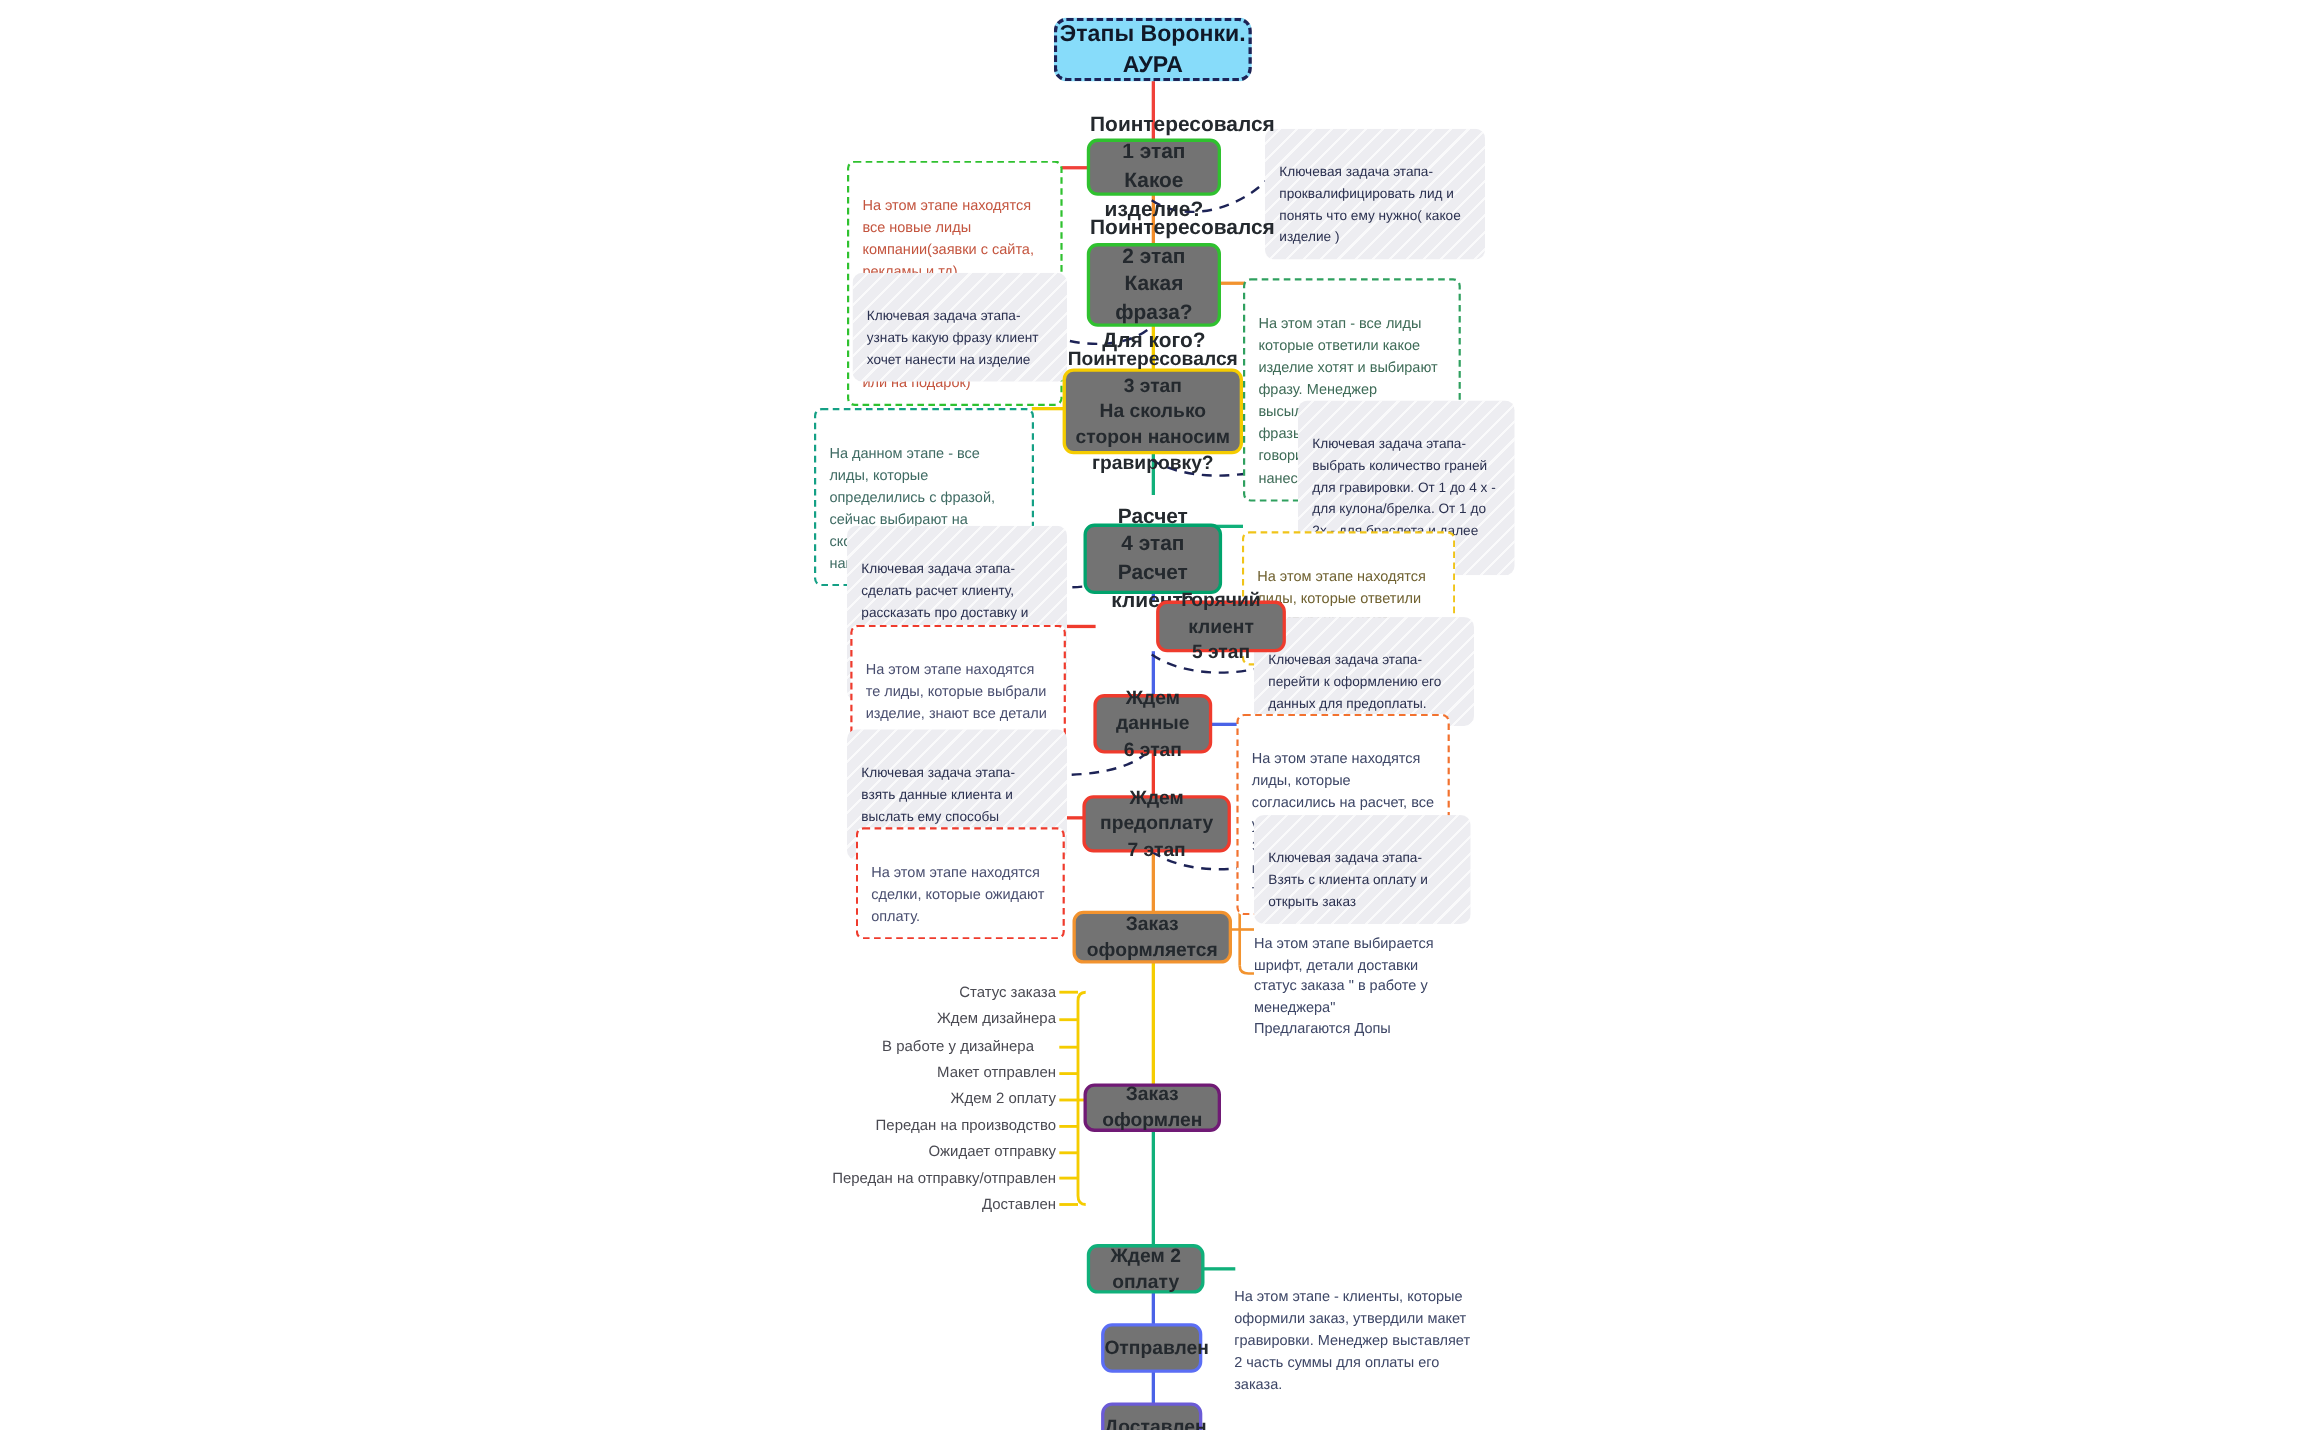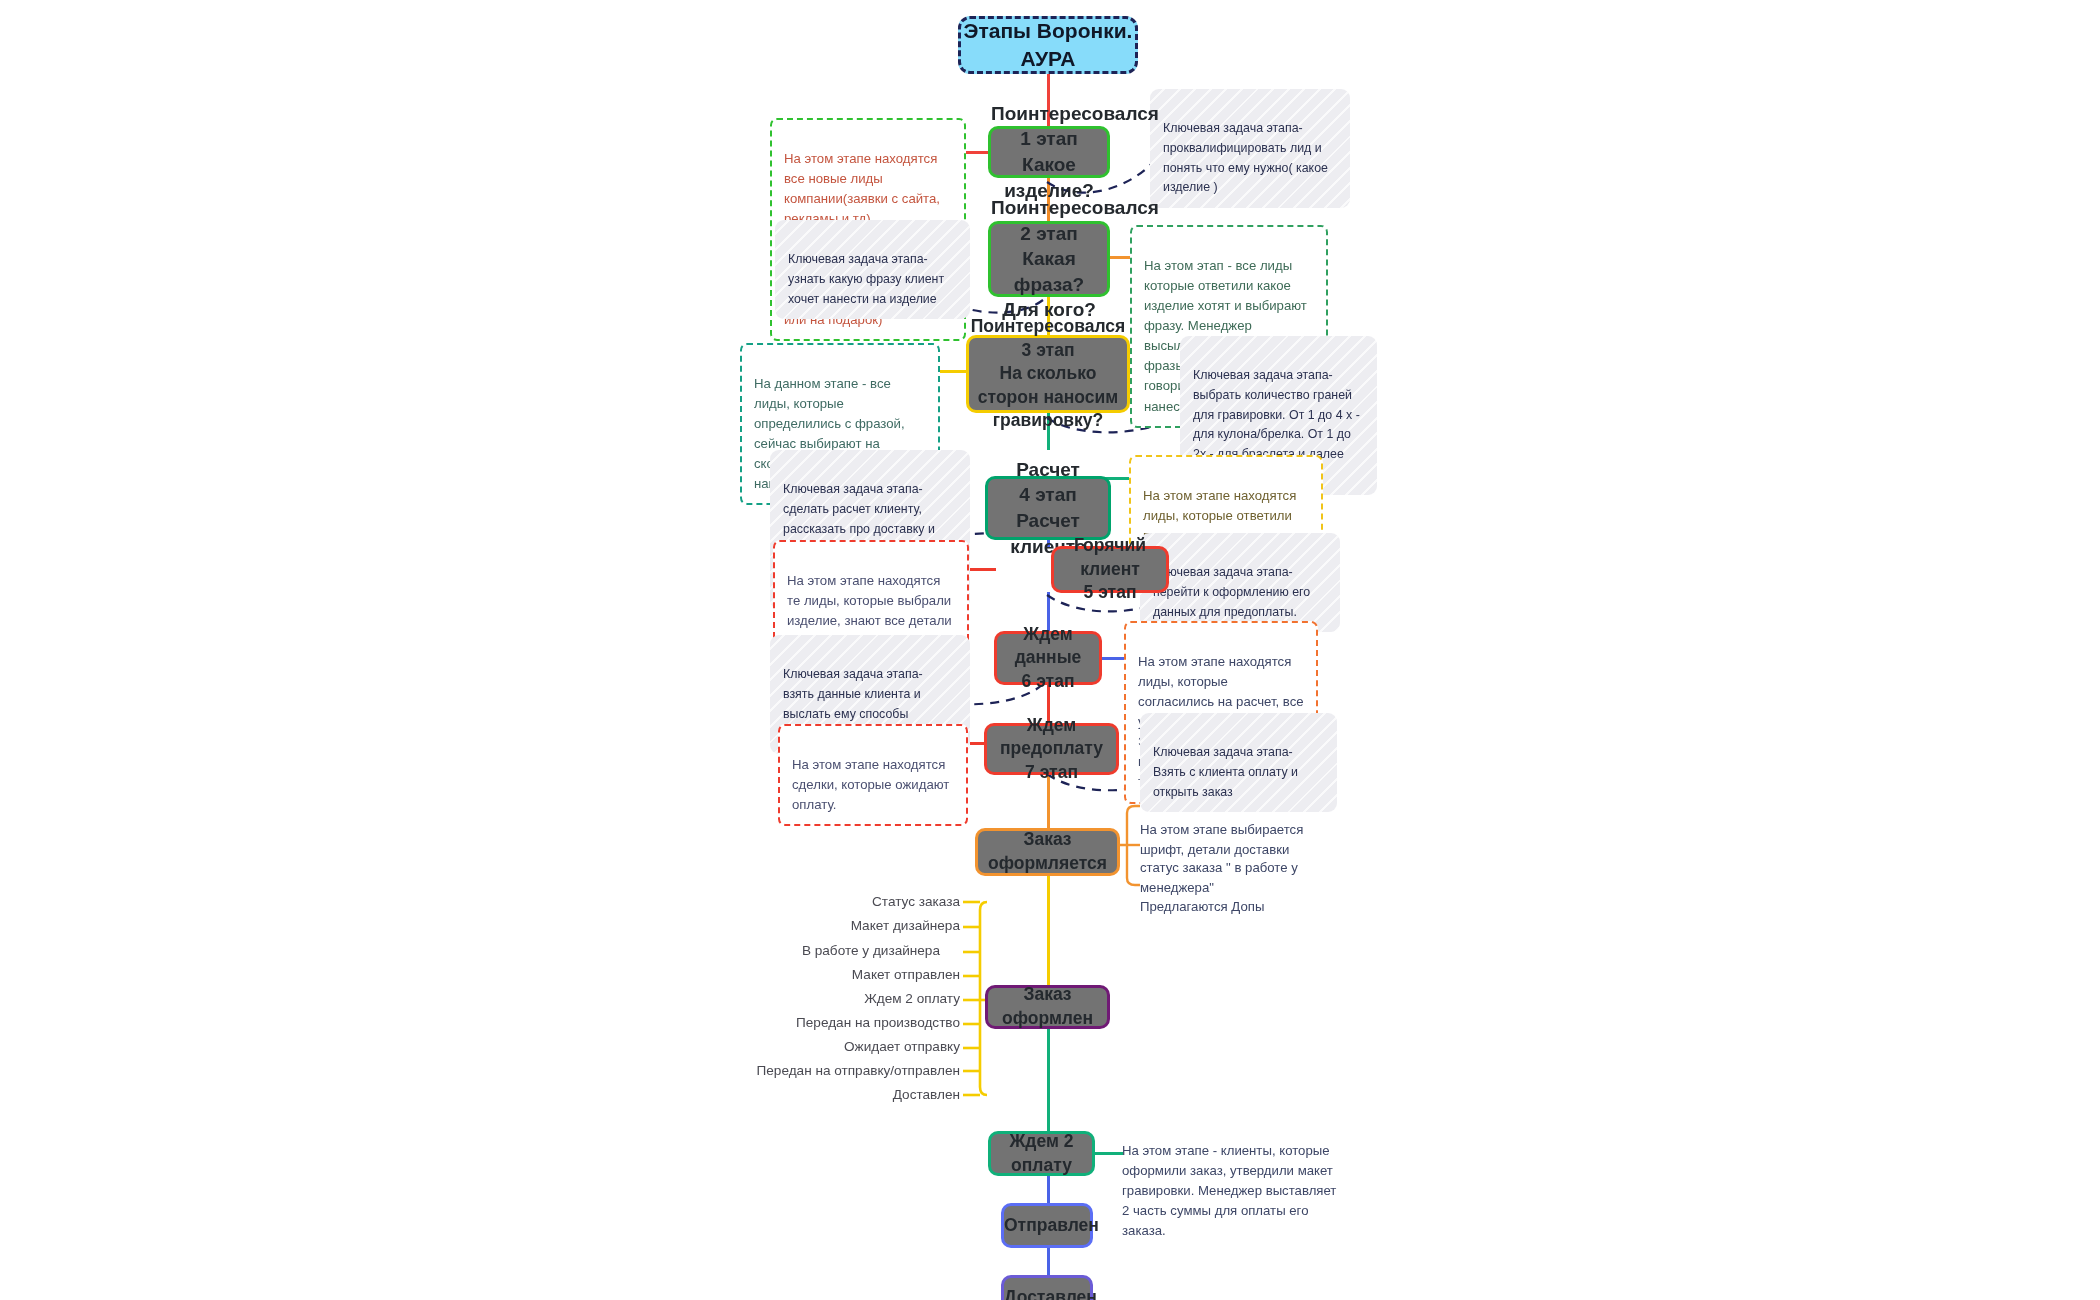--- a/index.html
+++ b/index.html
@@ -53,20 +53,21 @@
   .note{
     position:absolute;
     box-sizing:border-box;
     padding:9px 11px 9px 12px;
     border-radius:7px;
     font-size:13.2px;
     line-height:1.52;
     white-space:pre-line;
     z-index:5;
     background:#ffffff;
+    margin-top:28px;
   }
   .note-green{border:2px dashed #2fc12f;color:#c4553f;}
   .note-green2{border:2px dashed #2fa05f;color:#3e6b57;}
   .note-teal{border:2px dashed #14a085;color:#3f6b63;}
   .note-yellowd{border:2px dashed #f0c419;color:#6f6130;}
   .note-redd{border:2px dashed #ef3b2d;color:#4a4f70;}
   .note-oranged{border:2px dashed #f2722f;color:#3d4666;}
 
   
   .note-grey{
@@ -303,21 +304,21 @@
     <span>статус заказа " в работе у менеджера"</span>
   </div>
   <div class="note note-plain" style="left:1140px;top:875px;width:200px;">
     <span>Предлагаются Допы</span>
   </div>
 
   <div class="status-label" style="left:660px;top:894px;width:300px;">
     <span>Статус заказа</span>
   </div>
   <div class="status-label" style="left:660px;top:918px;width:300px;">
-    <span>Макет дизайнера</span>
+    <span>Ждем дизайнера</span>
   </div>
   <div class="status-label" style="left:640px;top:943px;width:300px;">
     <span>В работе у дизайнера</span>
   </div>
   <div class="status-label" style="left:660px;top:967px;width:300px;">
     <span>Макет отправлен</span>
   </div>
   <div class="status-label" style="left:660px;top:991px;width:300px;">
     <span>Ждем 2 оплату</span>
   </div>

